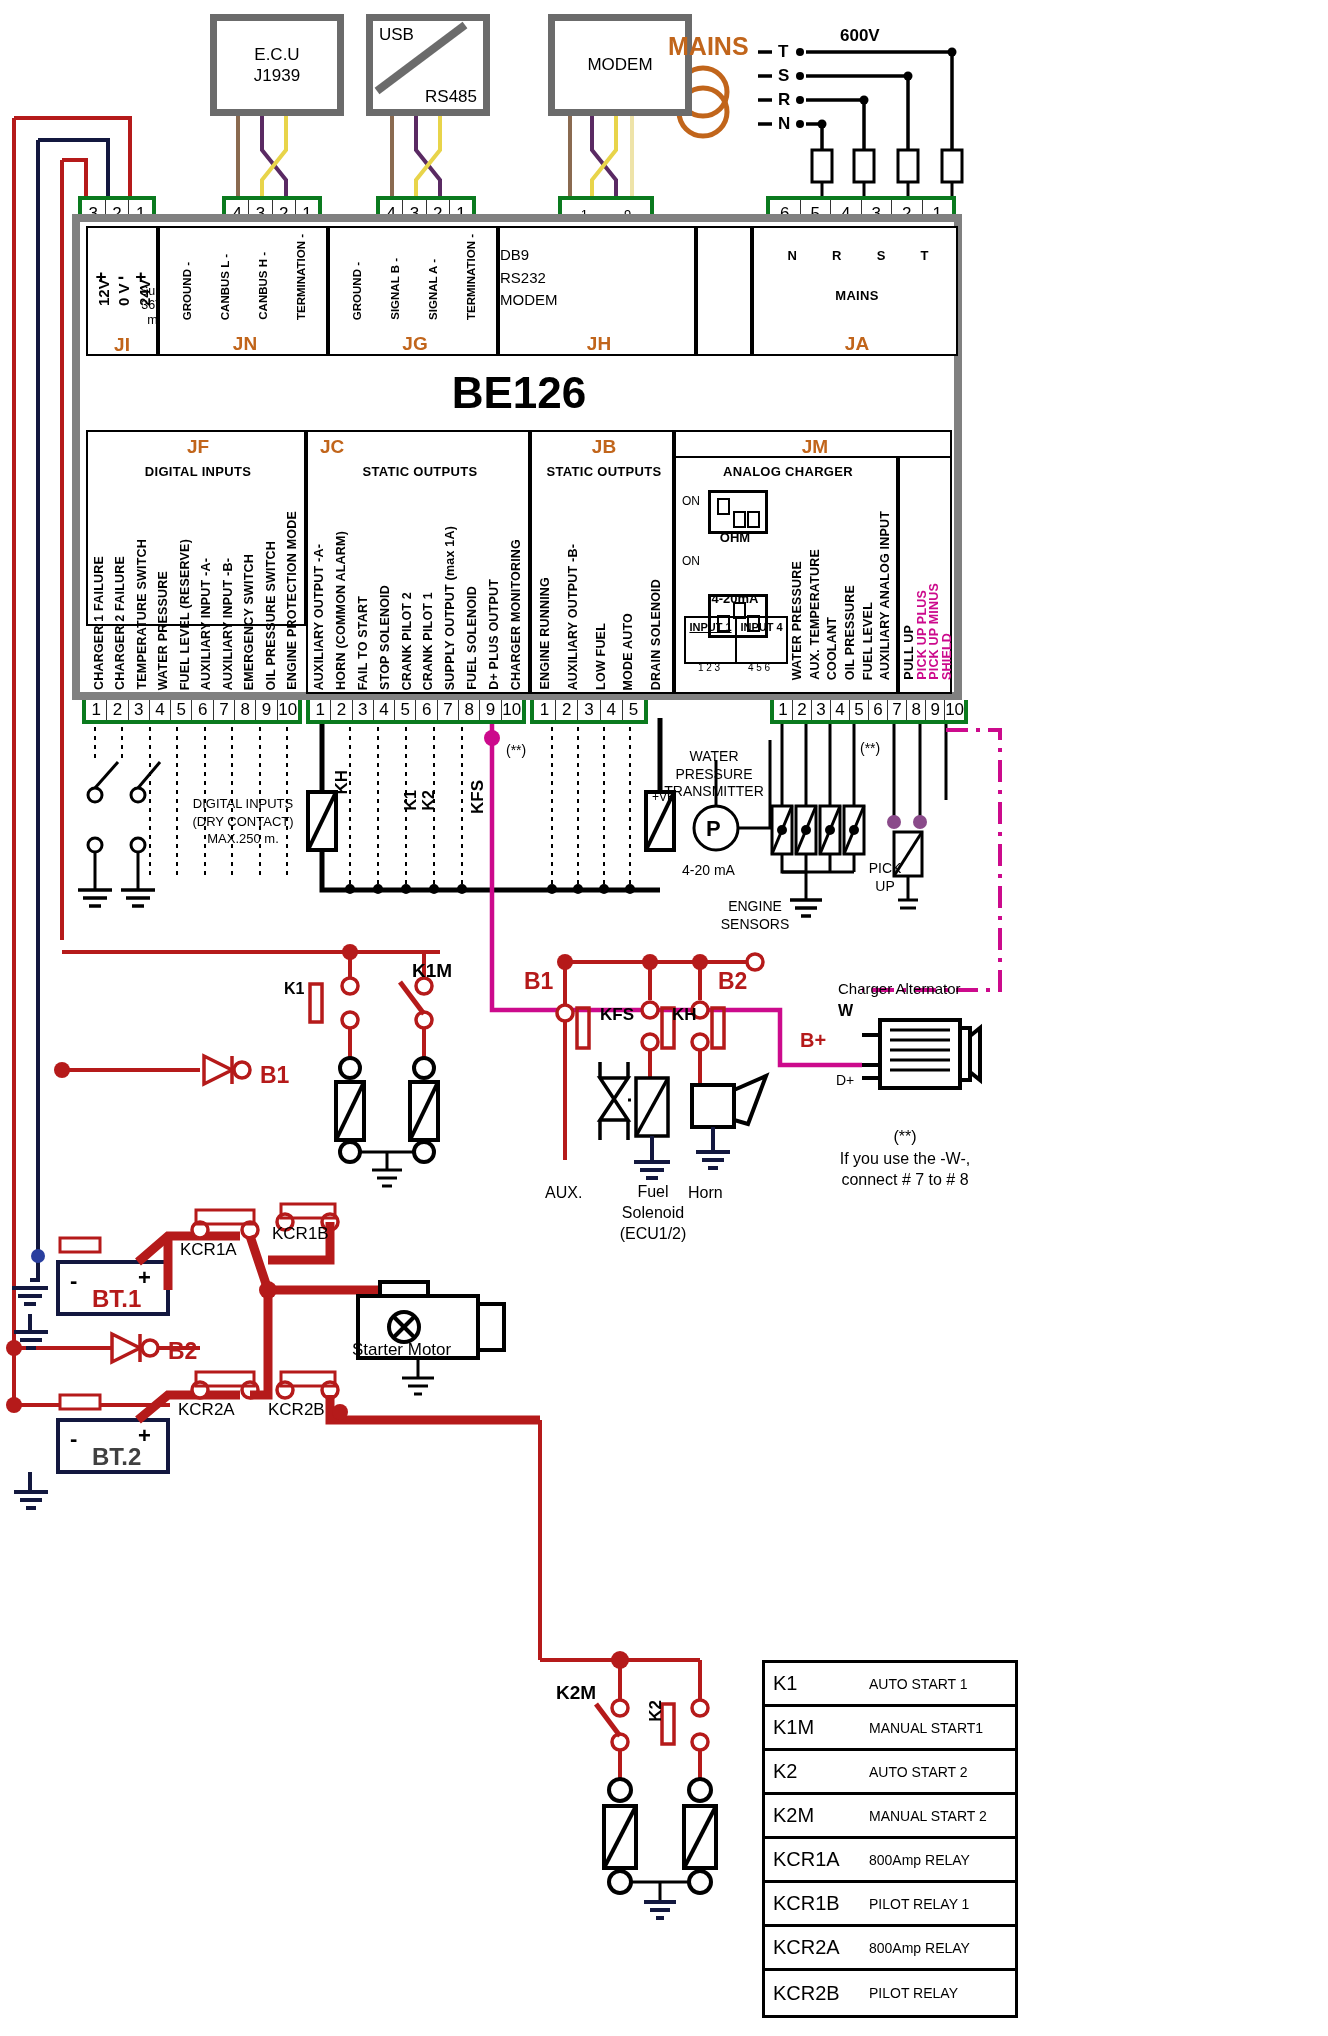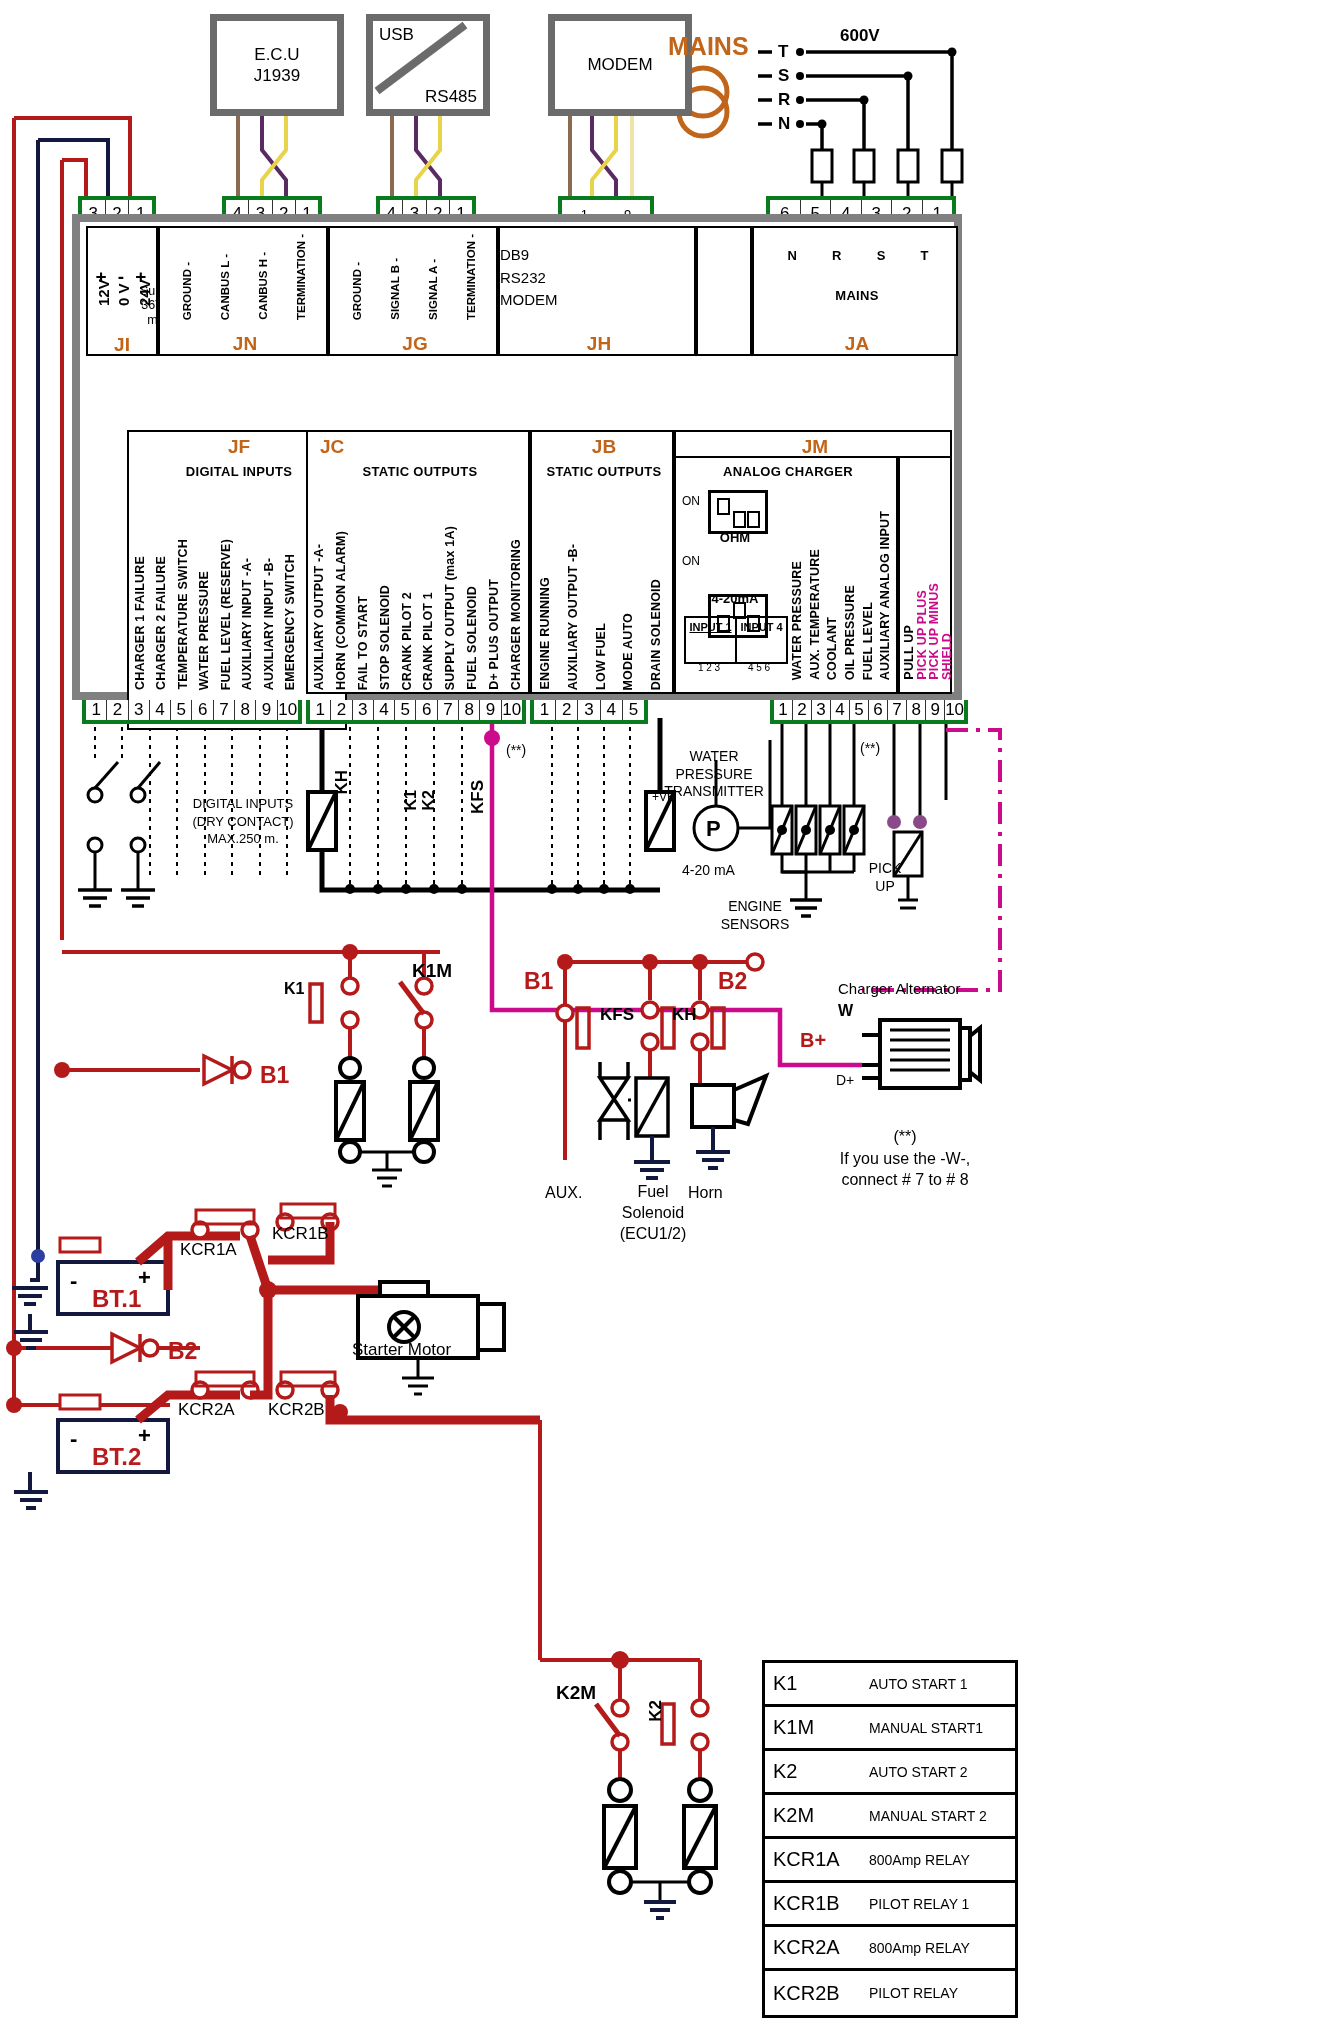--- a/index.html
+++ b/index.html
@@ -647,22 +647,23 @@
     <div class="abs" style="left:16px;top:20px;width:176px;display:flex;justify-content:space-around;font-size:13px;font-weight:bold;">
       <span>N</span>
       <span>R</span>
       <span>S</span>
       <span>T</span>
     </div>
     <div class="abs secttl" style="left:0;top:60px;width:206px;text-align:center;">MAINS</div>
     <div class="abs jtag" style="left:0;top:105px;width:206px;text-align:center;">JA</div>
   </div>
 
-
-  <div class="blk" style="left:6px;top:208px;width:220px;height:300px;margin-left:41px;">
+  <div class="abs ctr" style="left:6px;top:136px;width:866px;height:70px;font-size:44px;font-weight:bold;">BE126</div>
+
+  <div class="blk" style="left:6px;top:208px;width:220px;height:196px;">
     <div class="abs jtag" style="left:0;top:4px;width:220px;text-align:center;">JF</div>
     <div class="abs secttl" style="left:0;top:32px;width:220px;text-align:center;">DIGITAL INPUTS</div>
     <div class="abs" style="left:4px;top:56px;width:212px;height:202px;display:flex;justify-content:space-between;align-items:flex-end;">
       <div class="vtext pinlbl" style="width:19px;">CHARGER 1 FAILURE</div>
       <div class="vtext pinlbl" style="width:19px;">CHARGER 2 FAILURE</div>
       <div class="vtext pinlbl" style="width:19px;">TEMPERATURE SWITCH</div>
       <div class="vtext pinlbl" style="width:19px;">WATER PRESSURE</div>
       <div class="vtext pinlbl" style="width:19px;">FUEL LEVEL (RESERVE)</div>
       <div class="vtext pinlbl" style="width:19px;">AUXILIARY INPUT -A-</div>
       <div class="vtext pinlbl" style="width:19px;">AUXILIARY INPUT -B-</div>
@@ -863,21 +864,21 @@
 
 <div class="abs lbl" style="left:545px;top:1184px;font-size:16px;">AUX.</div>
 <div class="abs" style="left:605px;top:1182px;width:96px;text-align:center;font-size:16px;line-height:1.3;">
   <div>Fuel</div>
   <div>Solenoid</div>
   <div>(ECU1/2)</div>
 </div>
 <div class="abs lbl" style="left:688px;top:1184px;font-size:16px;">Horn</div>
 
 <div class="abs bold" style="left:92px;top:1285px;font-size:24px;color:#b51a1a;">BT.1</div>
-<div class="abs bold" style="left:92px;top:1443px;font-size:24px;color:#b91c1c;">BT.2</div>
+<div class="abs bold" style="left:92px;top:1443px;font-size:24px;color:#404040;">BT.2</div>
 <div class="abs bold" style="left:70px;top:1268px;font-size:22px;">-</div>
 <div class="abs bold" style="left:138px;top:1265px;font-size:22px;">+</div>
 <div class="abs bold" style="left:70px;top:1426px;font-size:22px;">-</div>
 <div class="abs bold" style="left:138px;top:1423px;font-size:22px;">+</div>
 
 <div class="abs" style="left:180px;top:1240px;font-size:17px;">KCR1A</div>
 <div class="abs" style="left:272px;top:1224px;font-size:17px;">KCR1B</div>
 <div class="abs" style="left:178px;top:1400px;font-size:17px;">KCR2A</div>
 <div class="abs" style="left:268px;top:1400px;font-size:17px;">KCR2B</div>
 

